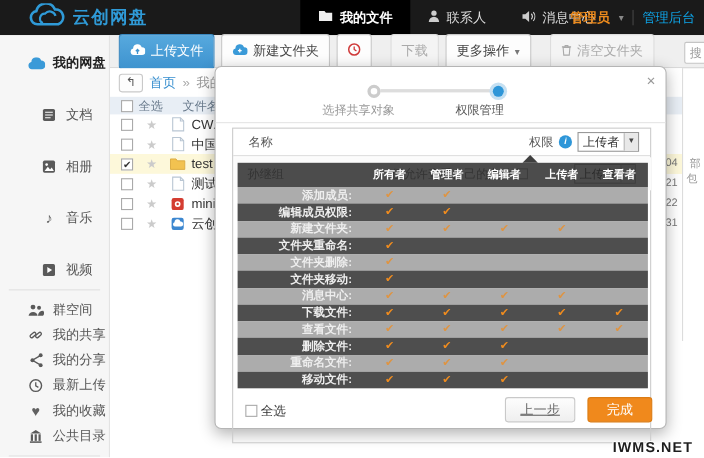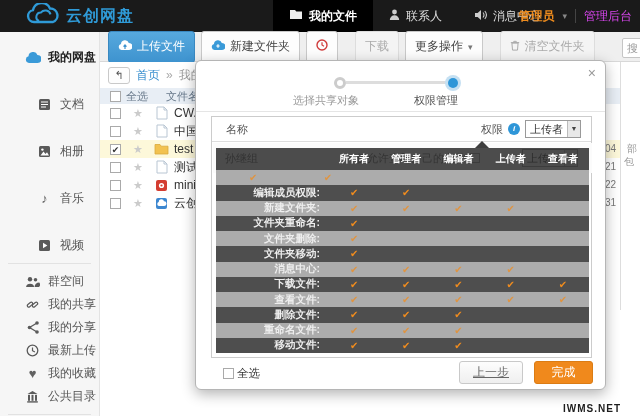--- a/index.html
+++ b/index.html
@@ -10,21 +10,21 @@
   .navbar { position:absolute; left:0; top:0; width:640px; height:32px; background:#1a1a1a; display:flex; align-items:center; }
   .logo { display:flex; align-items:center; gap:6px; margin-left:26px; cursor:pointer; }
   .logo-text { color:#2f9ad7; font-size:16px; font-weight:bold; letter-spacing:1px; }
   .main-nav { position:absolute; left:273px; top:0; height:32px; display:flex; }
   .nav-item { height:32px; display:flex; align-items:center; gap:6px; padding:0 16px; color:#ddd; font-size:12px; cursor:pointer; }
   .nav-item.active { background:#000; color:#fff; font-weight:bold; }
   .nav-right { position:absolute; right:8px; top:0; height:32px; display:flex; align-items:center; gap:8px; }
   .role-label { color:#ef8c1d; font-size:12px; font-weight:bold; cursor:pointer; }
   .nav-chev { color:#888; font-size:9px; }
   .vdiv { width:1px; height:14px; background:#444; }
-  .admin-link { color:#d946ef; font-size:12px; cursor:pointer; text-decoration:none; }
+  .admin-link { color:#0ea5e9; font-size:12px; cursor:pointer; text-decoration:none; }
 
   
   .sidebar { position:absolute; left:0; top:32px; width:100px; height:384px; background:#f6f6f6; border-right:1px solid #e3e3e3; padding-top:14px; }
   .side-item { height:23px; display:flex; align-items:center; padding-left:24px; font-size:12px; color:#555; cursor:pointer; }
   .side-item .sicon { width:17px; margin-right:7px; display:flex; justify-content:center; color:#616161; font-size:13px; line-height:1; }
   .side-item.active { color:#222; font-weight:bold; }
   .side-item.indent { padding-left:36px;margin-top:24px; }
   .side-sep { border-top:1px solid #e2e2e2; margin:6px 8px; }
 
   
@@ -65,21 +65,21 @@
   .modal-close { position:absolute; top:4px; right:9px; color:#999; font-size:14px; cursor:pointer; }
   .step-line { position:absolute; left:150px; top:20px; width:104px; height:3px; background:#ddd; }
   .step-dot1 { position:absolute; left:138px; top:16px; width:12px; height:12px; border:3px solid #ccc; background:#fff; border-radius:50%; }
   .step-dot2 { position:absolute; left:249px; top:14px; width:16px; height:16px; background:#c5e0f2; border-radius:50%; }
   .step-dot2::after { content:""; position:absolute; left:3px; top:3px; width:10px; height:10px; background:#2e96d8; border-radius:50%; }
   .step-label { position:absolute; top:32px; width:120px; text-align:center; font-size:11px; }
   .step-label.l1 { left:70px; color:#999; }
   .step-label.l2 { left:180px; color:#555; }
   .modal-divider { position:absolute; left:0; top:50px; width:100%; border-top:1px solid #e5e5e5; }
 
-  .content-box { position:absolute; left:15px; top:55px; width:381px; height:242px; border:1px solid #ccc; }
+  .content-box { position:absolute; left:15px; top:55px; width:381px; height:287px; border:1px solid #ccc; }
   .cb-head { height:25px; display:flex; align-items:center; border-bottom:1px solid #ddd; font-size:11px; color:#555; }
   .cb-head .name-h { margin-left:14px; }
   .cb-head .sp { flex:1; }
   .info-icon { width:12px; height:12px; background:#2e96d8; color:#fff; border-radius:50%; font-size:8px; line-height:12px; text-align:center; margin:0 5px; font-style:italic; font-weight:bold; cursor:pointer; }
   .select { display:inline-flex; align-items:center; height:18px; border:1px solid #999; background:#fff; font-size:11px; color:#333; cursor:pointer; }
   .select .select-value { padding:0 4px; }
   .select .select-arrow { width:13px; height:16px; background:#e8e8e8; border-left:1px solid #bbb; font-size:7px; color:#444; text-align:center; line-height:16px; }
   .cb-head .select { margin-right:10px; }
 
   .share-row { position:absolute; left:1px; top:26px; width:379px; height:30px; display:flex; align-items:center; background:#fbfbfb; font-size:11px; color:#666; }
@@ -99,21 +99,21 @@
   .perm-row.dark { background:rgba(52,52,52,.87); }
   .perm-label { width:112px; flex:none; text-align:right; padding-right:8px; color:#eee; font-size:10.5px; font-weight:bold; }
   .perm-cell { flex:1; text-align:center; color:#f08c1e; font-size:10px; }
   .perm-row.light .perm-cell { opacity:.75; }
 
   .modal-footer-cb { position:absolute; left:27px; top:305px; display:flex; align-items:center; font-size:11.5px; color:#333; }
   .modal-footer-cb .cb { margin-left:0; margin-right:3px; }
   .btn-prev { position:absolute; left:263px; top:300px; width:64px; height:23px; background:linear-gradient(#fdfdfd,#efefef); border:1px solid #c9c9c9; border-radius:3px; font-size:12px; color:#666; cursor:pointer;text-decoration:underline; }
   .btn-finish { position:absolute; left:338px; top:300px; width:59px; height:23px; background:#f0891c; border:1px solid #db7c14; border-radius:3px; font-size:12px; color:#fff; cursor:pointer; }
 
-  .watermark { position:absolute; right:19px; bottom:2px; font-size:10px; font-weight:bold; letter-spacing:1px; color:#1d1d1d; z-index:20;
+  .watermark { position:absolute; right:10px; bottom:2px; font-size:13px; font-weight:bold; letter-spacing:1px; color:#1d1d1d; z-index:20;
     text-shadow:1px 0 #fff,-1px 0 #fff,0 1px #fff,0 -1px #fff; }
 </style>
 </head>
 <body>
 
 <div class="screen">
 
   <header class="navbar">
     <div class="logo">
       <span>
@@ -443,20 +443,21 @@
       <div class="perm-head">
         <span class="spacer"></span>
         <span class="perm-col">所有者</span>
         <span class="perm-col">管理者</span>
         <span class="perm-col">编辑者</span>
         <span class="perm-col">上传者</span>
         <span class="perm-col">查看者</span>
       </div>
       <div style="display:flex;flex-direction:column;flex:1;">
   <div class="perm-row light">
+    <span class="perm-label">添加成员:</span>
     <span class="perm-cell">✔</span>
     <span class="perm-cell">✔</span>
     <span class="perm-cell"></span>
     <span class="perm-cell"></span>
     <span class="perm-cell"></span>
   </div>
 
   <div class="perm-row dark">
     <span class="perm-label">编辑成员权限:</span>
     <span class="perm-cell">✔</span>

